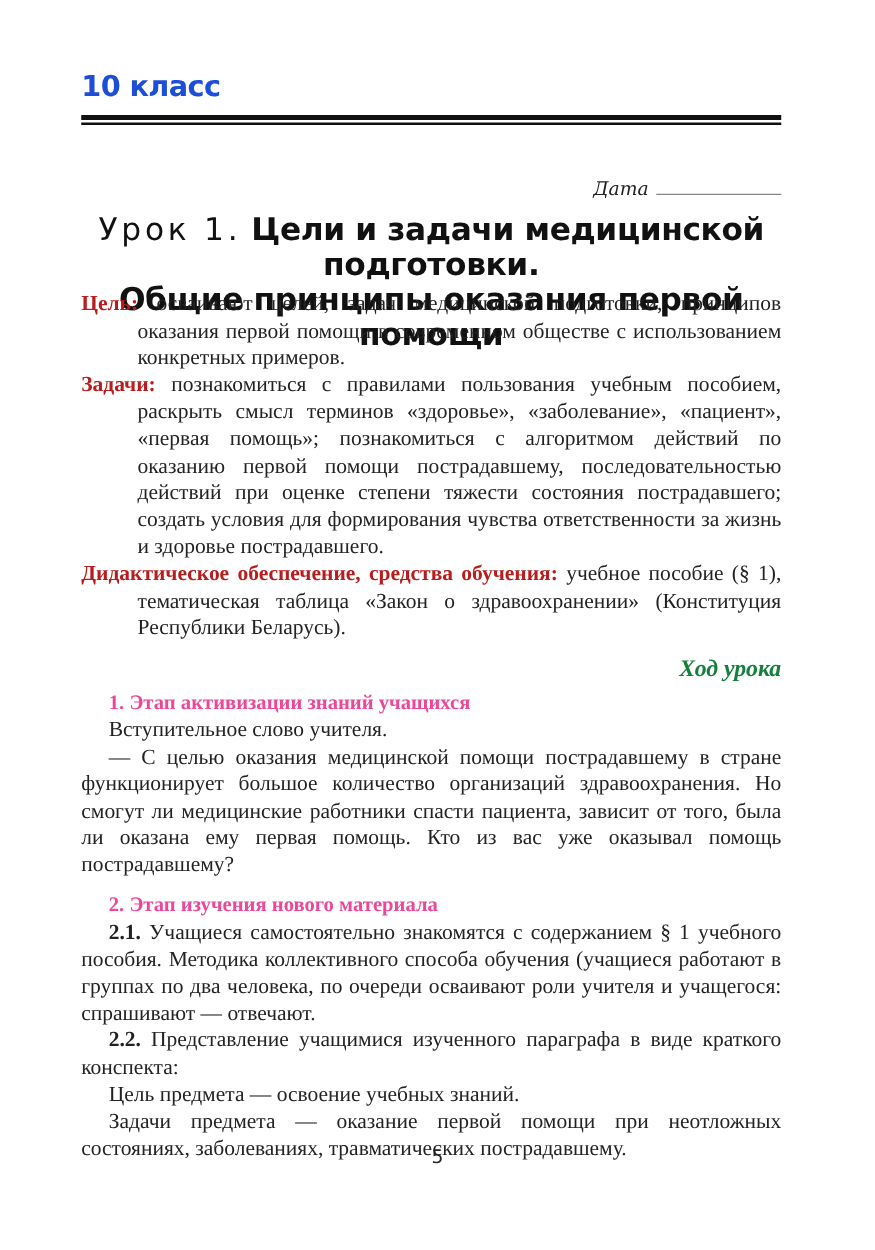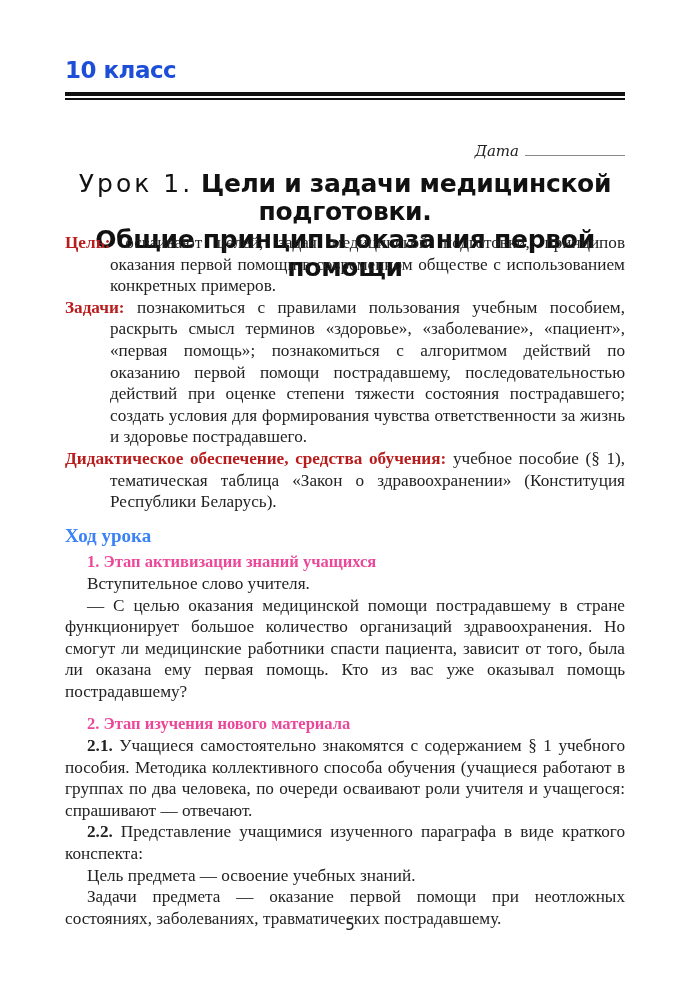--- a/index.html
+++ b/index.html
@@ -25,21 +25,21 @@
   .lesson-prefix { font-weight: normal; letter-spacing: 3px; }
   .lesson-name { font-weight: bold; letter-spacing: -0.3px; }
   .body-text {
     position: absolute; left: 0; top: 232px; width: 560px;
     font-family: "Liberation Serif", serif; font-size: 17.2px; line-height: 21.6px; color: #222;
     text-align: justify;
   }
   .hang { padding-left: 45px; text-indent: -45px; margin: 0; }
   .hang b { color: #b91c1c; }
   .section-heading {
-    text-align: left; font-weight: bold; font-size: 19px; margin: 12px 0 5px 0; color: #3b82f6;
+    text-align: right; font-weight: bold; font-size: 19px; margin: 12px 0 5px 0; color: #15803d; font-style: italic;
   }
   .p { margin: 0; text-indent: 22px; }
   .stage { margin: 0; text-indent: 22px; font-weight: bold; font-size: 16.5px; color: #ec4899; }
   .gap { height: 11px; }
   .ital { }
   .page-number {
     position: absolute; left: 0; top: 916px; width: 700px; text-align: center;
     font-family: "DejaVu Sans", sans-serif; font-size: 15px; color: #222;
   }
 </style>

